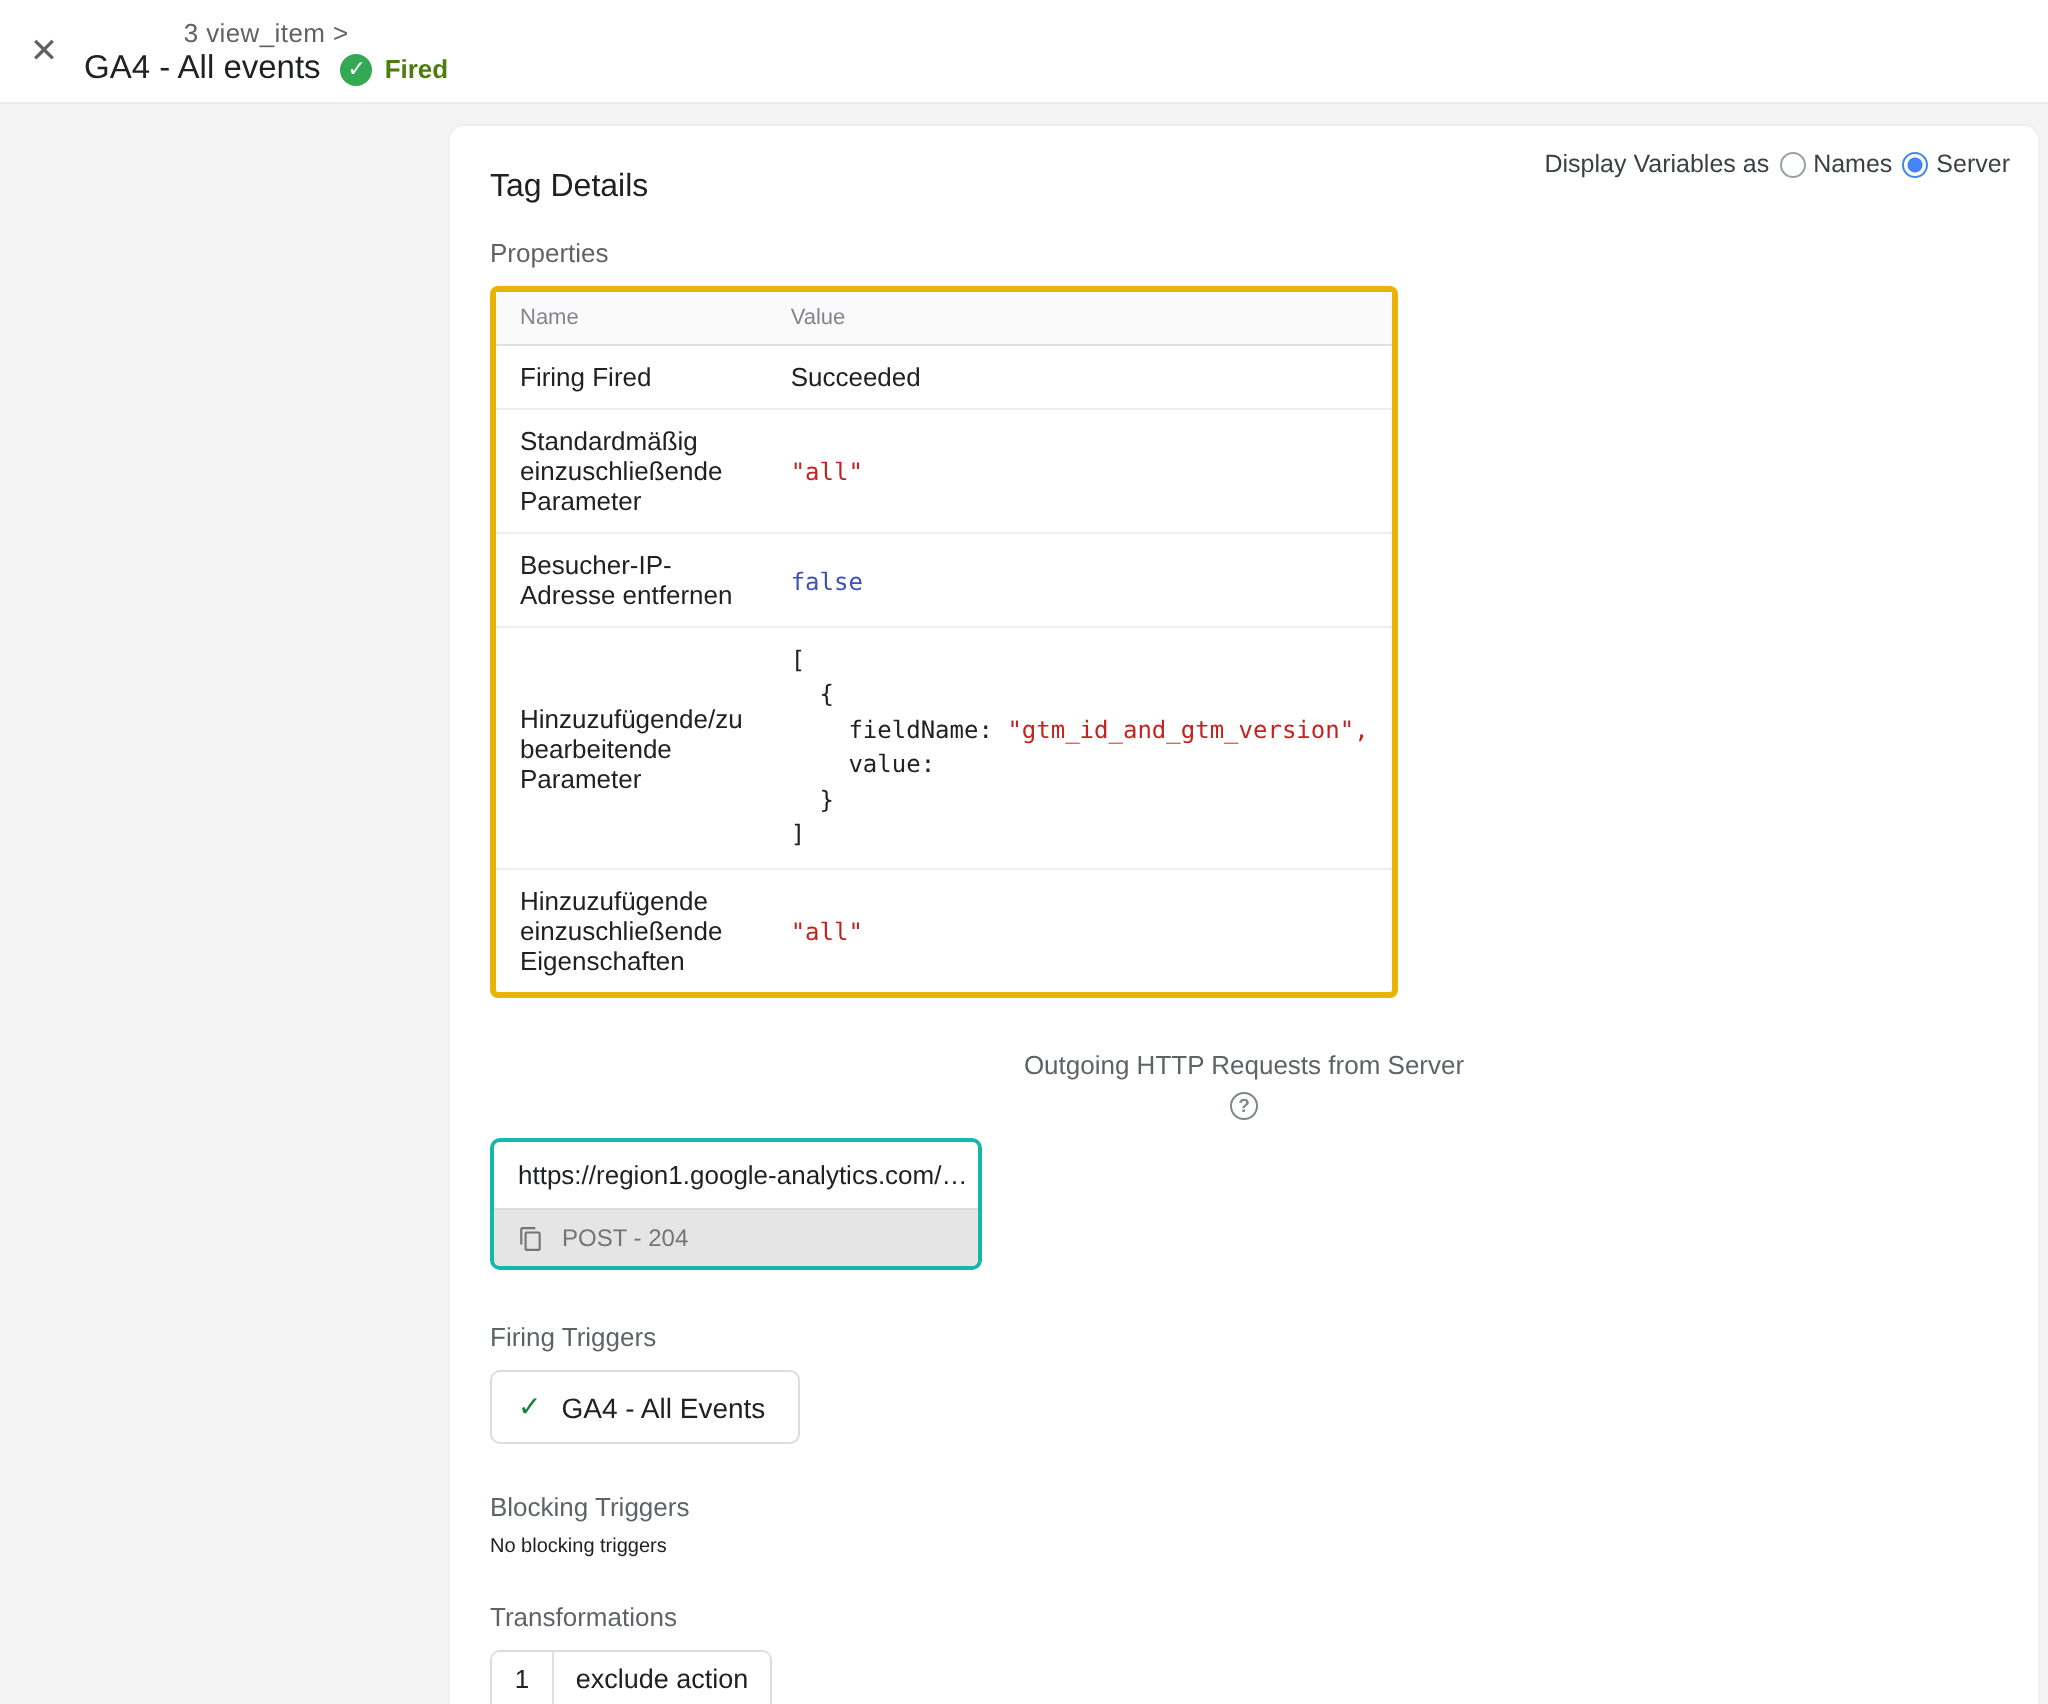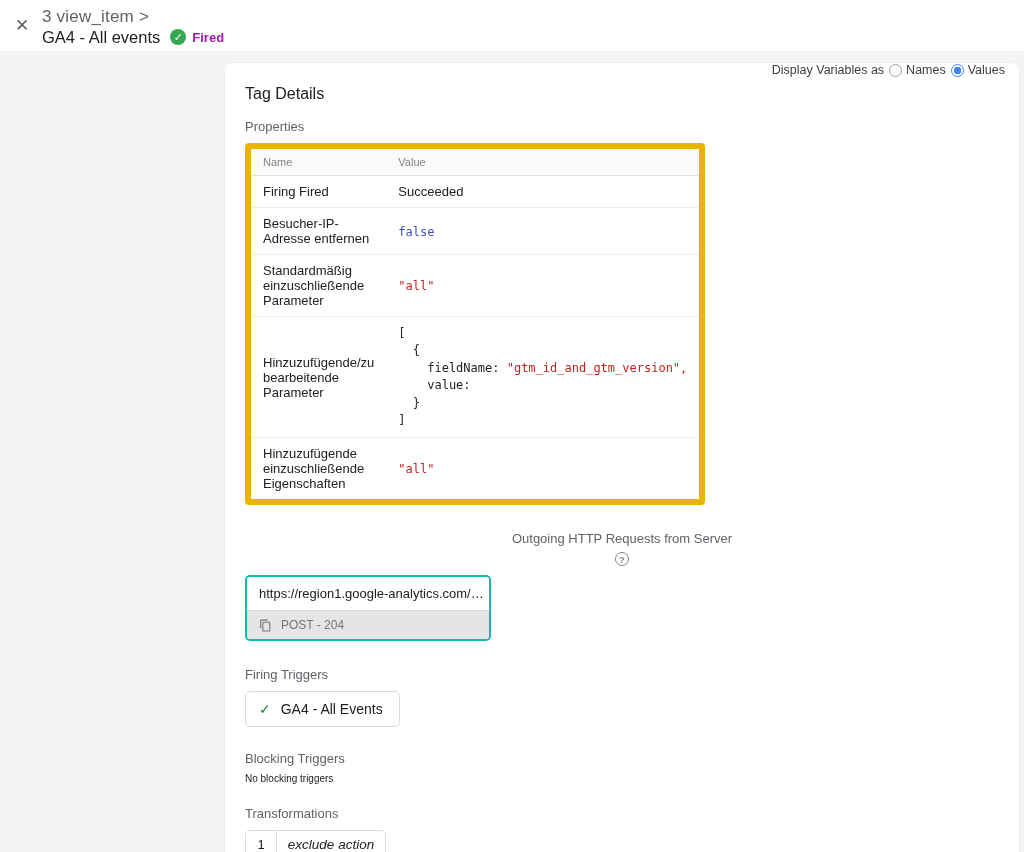--- a/index.html
+++ b/index.html
@@ -11,55 +11,55 @@
   
   .topbar {
     height: 52px; background: #fff; display: flex; align-items: center;
     border-bottom: 1px solid #ececec; position: relative;
   }
   .close-btn {
     background: none; border: none; font-size: 17px; color: #5f6368;
     width: 34px; height: 34px; margin-left: 5px; cursor: pointer; line-height: 34px;
   }
   .titles { margin-left: 3px; padding-top: 2px; }
-  .crumb { font-size: 17px; color: #5f6368; letter-spacing: .2px; cursor: pointer; }
+  .crumb { font-size: 13px; color: #5f6368; letter-spacing: .2px; cursor: pointer; text-align: center; }
   .title-row { display: flex; align-items: center; gap: 10px; margin-top: 1px; }
   .title-row h1 { font-size: 16.5px; font-weight: 400; color: #202124; }
   .fired-badge { display: inline-flex; align-items: center; gap: 6px; }
   .fired-ic {
     width: 16px; height: 16px; border-radius: 50%; background: #34a853; color: #fff;
     font-size: 11px; display: inline-flex; align-items: center; justify-content: center;
     font-weight: bold;
   }
-  .fired-label { color: #a21caf; font-size: 13px; font-weight: 600; }
+  .fired-label { color: #4d7c0f; font-size: 13px; font-weight: 600; }
   
   .stage { background: #f4f4f4; height: 800px; padding: 10px 4px 0 224px; }
   .panel {
     background: #fff; border-radius: 8px; min-height: 790px; position: relative;
     padding: 18px 20px 40px 20px; border: 1px solid #efefef;
   }
   .disp-vars {
-    position: absolute; top: 0; right: 14px; display: flex; align-items: center;
+    position: absolute; top: 12px; right: 14px; display: flex; align-items: center;
     gap: 5px; font-size: 12.5px; color: #3c4043;
   }
   .radio-opt { display: inline-flex; align-items: center; gap: 4px; cursor: pointer; }
   .rdo {
     width: 13px; height: 13px; border-radius: 50%; border: 1.5px solid #9aa0a6;
     display: inline-block; background: #fff;
   }
   .rdo.sel {
     border-color: #4285f4;
     background: radial-gradient(circle, #4285f4 0 3.5px, #fff 4px 100%);
   }
   h2.sec-title { font-size: 16px; font-weight: 400; color: #202124; margin-top: 4px; }
   .sublabel { font-size: 13px; color: #5f6368; margin-top: 16px; }
   
   table.props {
     border-collapse: separate; border-spacing: 0; margin-top: 9px; width: 448px;
-    border: 6px solid #eab308; border-radius: 4px; font-size: 13px;
+    border: 3px solid #eab308; border-radius: 4px; font-size: 13px;
   }
   table.props th {
     background: #fafafa; color: #80868b; font-weight: 400; font-size: 11px;
     text-align: left; padding: 7px 12px; border-bottom: 1px solid #e0e0e0;
   }
   table.props td { padding: 8px 12px; border-bottom: 1px solid #eceef0; vertical-align: middle; }
   table.props tr:last-child td { border-bottom: none; }
   table.props td.n { width: 248px; color: #202124; }
   code.mono, pre.mono {
     font-family: "DejaVu Sans Mono", "Liberation Mono", monospace; font-size: 12px;
@@ -89,21 +89,21 @@
   }
   .green-check { color: #188038; font-size: 14px; font-weight: bold; }
   .plain-text { font-size: 10px; color: #202124; margin-top: 7px; }
   
   .transform-card { width: 141px; margin-top: 9px; border: 1px solid #dadce0; border-radius: 5px; overflow: hidden; }
   .transform-top { display: flex; background: #fff; cursor: pointer; }
   .transform-idx {
     width: 31px; border-right: 1px solid #e0e0e0; display: flex; align-items: center;
     justify-content: center; font-size: 13px; color: #202124; padding: 6px 0;
   }
-  .transform-action { flex: 1; display: flex; align-items: center; justify-content: center; font-size: 13.5px; color: #202124; padding: 6px 4px; font-style: italic; }
+  .transform-action { flex: 1; display: flex; align-items: center; justify-content: center; font-size: 13.5px; color: #202124; padding: 6px 4px; }
   .transform-sub {
     background: #f5f5f5; border-top: 1px solid #e0e0e0; color: #9aa0a6;
     font-size: 11.5px; padding: 6px 10px;
   }
 </style>
 </head>
 <body>
 
 <div class="app">
 
@@ -125,45 +125,45 @@
     <section class="panel">
 
       <div class="disp-vars">
         <span>Display Variables as</span>
         <label class="radio-opt">
           <span class="rdo"></span>
           <span>Names</span>
         </label>
         <label class="radio-opt">
           <span class="rdo sel"></span>
-          <span>Values</span>
+          <span>Server</span>
         </label>
       </div>
 
       <h2 class="sec-title">Tag Details</h2>
 
       <div class="sublabel">Properties</div>
 
       <table class="props">
         <tbody>
             <tr>
           <th>Name</th>
           <th>Value</th>
         </tr>
         <tr>
           <td class="n">Firing Fired</td>
           <td>Succeeded</td>
         </tr>
         <tr>
+          <td class="n">Standardmäßig einzuschließende Parameter</td>
+          <td><code class="mono c-red">"all"</code></td>
+        </tr>
+        <tr>
           <td class="n">Besucher-IP-Adresse entfernen</td>
           <td><code class="mono c-blue">false</code></td>
-        </tr>
-        <tr>
-          <td class="n">Standardmäßig einzuschließende Parameter</td>
-          <td><code class="mono c-red">"all"</code></td>
         </tr>
         <tr>
           <td class="n">Hinzuzufügende/zu bearbeitende Parameter</td>
           <td>
                 <pre class="mono"><span>[
   {
     fieldName: </span><span class="c-red">"gtm_id_and_gtm_version",</span><span>
     value:
   }
 ]</span></pre>

